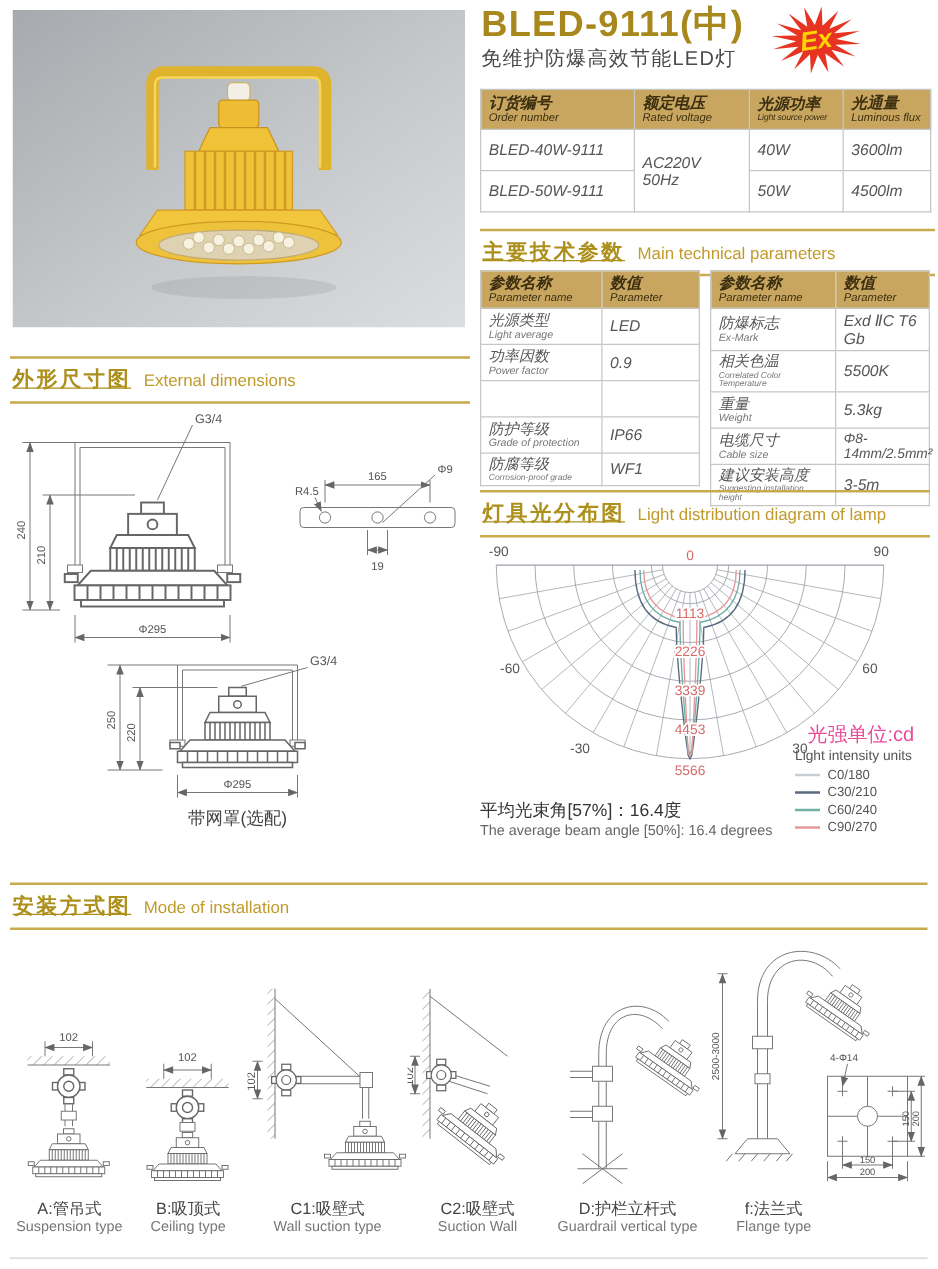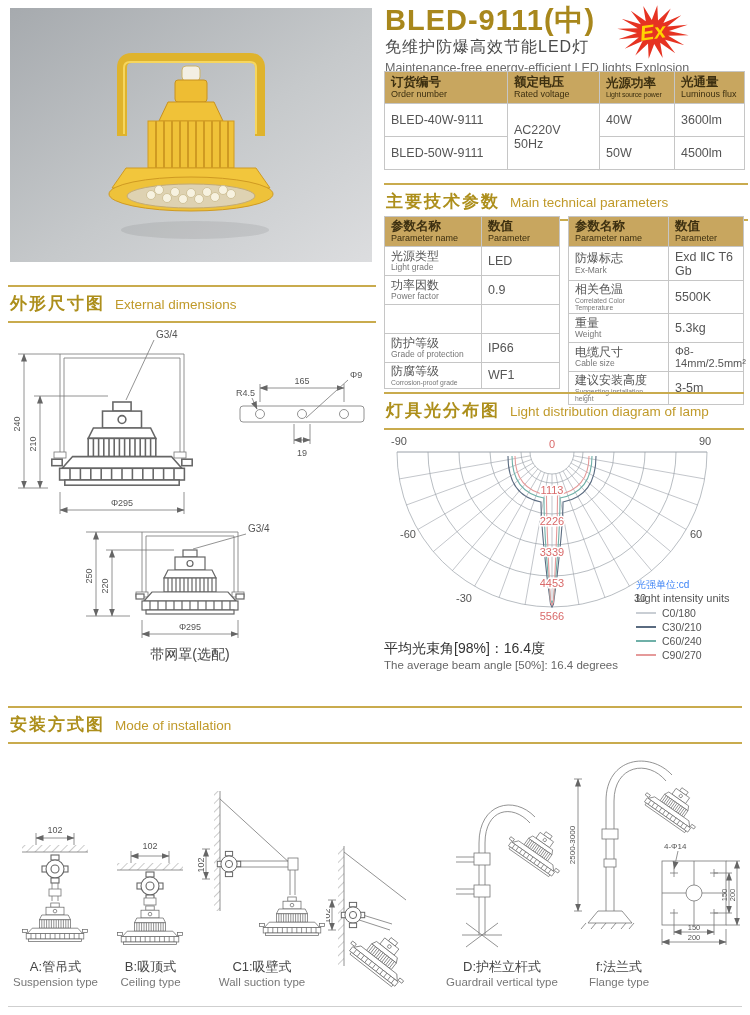--- a/index.html
+++ b/index.html
@@ -1,41 +1,41 @@
 <!DOCTYPE html>
 <html><head>
 <meta charset="utf-8">
 <style>
   html,body{margin:0;padding:0;background:#fff;}
   body{width:750px;height:1015px;position:relative;font-family:"Liberation Sans","DejaVu Sans",sans-serif;color:#444;overflow:hidden;}
   .abs{position:absolute;}
   
   .sec-head{border-top:2px solid #c9ab4e;border-bottom:2px solid #c9ab4e;padding:5px 2px 6px 2px;}
-  .sec-head .cn{font-size:17px;font-weight:bold;color:#ad8f1c;letter-spacing:2px;}
+  .sec-head .cn{font-size:17px;font-weight:bold;color:#ad8f1c;letter-spacing:2px;text-decoration:underline;}
   .sec-head .en{font-size:13.5px;color:#c09a2a;margin-left:10px;}
   
   .model-title{font-size:29px;font-weight:bold;color:#a8871c;letter-spacing:1px;line-height:1.0;}
   .sub-cn{font-size:16px;color:#4a4a4a;margin-top:2px;letter-spacing:1px;}
   .sub-en{font-size:12.5px;color:#6a6a6a;margin-top:3px;}
   
   table{border-collapse:collapse;table-layout:fixed;width:100%;}
-  td,th{border:1px solid #c6c6c6;padding:2px 6px;vertical-align:middle;text-align:left;}
+  td,th{border:1px solid #c6c6c6;padding:2px 6px;vertical-align:middle;text-align:left;font-style:italic;}
   th{background:#c8a65f;color:#3c2f10;font-weight:bold;}
   .hcn{display:block;font-size:12.5px;line-height:1.15;}
   .hen{display:block;font-size:9px;font-weight:normal;line-height:1.1;}
   .hen.tiny{font-size:7px;letter-spacing:-0.2px;}
   .cell{font-size:12.5px;color:#555;}
   .ncn{display:block;font-size:12px;line-height:1.15;color:#555;}
   .nen{display:block;font-size:8.5px;line-height:1.05;color:#777;}
   .nen.tiny{font-size:6.8px;}
   
   .photo{left:10px;top:8px;width:362px;height:254px;}
   
   .legend{position:absolute;right:0px;top:186px;width:108px;}
-  .leg-t-cn{font-size:10px;color:#3b82f6;}
+  .leg-t-cn{font-size:16px;color:#ec4899;margin-left:10px;}
   .leg-t-en{font-size:11px;color:#555;margin-bottom:3px;}
   .leg-item{font-size:10.5px;color:#555;display:flex;align-items:center;margin-top:2px;}
   .leg-item .sw{display:inline-block;width:20px;border-top:2px solid #999;margin-right:6px;}
   .dist-note-cn{font-size:14px;color:#333;}
   .dist-note-en{font-size:11.5px;color:#666;margin-top:1px;}
   
   .inst-row{position:absolute;left:0;top:36px;width:734px;display:flex;}
   .inst-cell{display:flex;flex-direction:column;justify-content:flex-end;height:268px;}
   .inst-cap{height:52px;text-align:center;margin-top:3px;}
   .cap-cn{font-size:13px;color:#444;}
@@ -120,21 +120,20 @@
       <circle cx="197" cy="184" r="4.5"></circle>
           <circle cx="213" cy="182" r="4.5"></circle>
     </g>
   </g>
 </svg>
 </div>
 
 <div class="abs" style="left:385px;top:6px;width:358px;">
   <div class="model-title">BLED-9111(中)</div>
   <div class="sub-cn">免维护防爆高效节能LED灯</div>
-  <div class="sub-en">Maintenance-free energy-efficient LED lights Explosion</div>
 </div>
 <div class="abs" style="left:614px;top:2px;width:78px;height:62px;">
   <svg width="78" height="62" viewBox="0 0 78 62">
     <polygon id="ex-star" fill="#e63322" points="43.3,3.2 44.0,18.6 56.7,6.5 49.4,20.9 67.3,13.3 53.3,24.6 73.7,22.7 55.0,29.1 74.7,33.2 54.2,33.7 70.4,43.2 51.1,37.8 61.2,51.2 46.2,40.7 48.7,56.0 40.2,42.0 34.7,56.8 34.0,41.4 21.3,53.5 28.6,39.1 10.7,46.7 24.7,35.4 4.3,37.3 23.0,30.9 3.3,26.8 23.8,26.3 7.6,16.8 26.9,22.2 16.8,8.8 31.8,19.3 29.3,4.0 37.8,18.0"></polygon>
     <text x="39" y="37" text-anchor="middle" transform="rotate(-8 39 31)" font-size="21" font-style="italic" font-weight="bold" fill="#ffd400">Ex</text>
   </svg>
 </div>
 
 <div class="abs" style="left:384px;top:71px;width:360px;">
 <table>
@@ -195,21 +194,21 @@
             <span class="hen">Parameter name</span>
           </th>
     <th>
             <span class="hcn">数值</span>
             <span class="hen">Parameter</span>
           </th>
   </tr>
   <tr style="height:29px;">
           <td>
             <span class="ncn">光源类型</span>
-            <span class="nen">Light grade</span>
+            <span class="nen">Light average</span>
           </td>
           <td class="cell">LED</td>
         </tr>
   <tr style="height:29px;">
           <td>
             <span class="ncn">功率因数</span>
             <span class="nen">Power factor</span>
           </td>
           <td class="cell">0.9</td>
         </tr>
@@ -432,21 +431,21 @@
     <div class="leg-item">
         <span class="sw" style="border-color:#6fb0a8"></span>
         <span>C60/240</span>
       </div>
     <div class="leg-item">
         <span class="sw" style="border-color:#e59a9a"></span>
         <span>C90/270</span>
       </div>
   </div>
   <div class="abs" style="left:0;top:248px;width:250px;">
-    <div class="dist-note-cn">平均光束角[98%]：16.4度</div>
+    <div class="dist-note-cn">平均光束角[57%]：16.4度</div>
     <div class="dist-note-en">The average beam angle [50%]: 16.4 degrees</div>
   </div>
 </div>
 
 <div class="abs" style="left:8px;top:706px;width:734px;height:300px;">
   <div class="sec-head">
     <span class="cn">安装方式图</span><span class="en">Mode of installation</span>
   </div>
 
   <div class="inst-row">
@@ -533,20 +532,24 @@
           <line x1="2" y1="60" x2="10" y2="60"></line>
             <line x1="2" y1="90" x2="10" y2="90"></line>
           <line x1="6" y1="60" x2="6" y2="90" marker-start="url(#arrS)" marker-end="url(#arrE)"></line>
         </g>
         <use href="#jbox" transform="translate(27,75) scale(0.9)"></use>
         <g transform="translate(40,78) rotate(38)">
             <use href="#lamp-front" transform="scale(0.6)"></use>
           </g>
         <text class="dimtxt" x="4" y="76" transform="rotate(-90 4 76)" text-anchor="middle">102</text>
       </svg>
+      <div class="inst-cap">
+        <div class="cap-cn">C2:吸壁式</div>
+        <div class="cap-en">Suction Wall</div>
+      </div>
     </div>
 
     <div class="inst-cell" style="width:128px;">
       <svg width="128" height="170" viewBox="0 0 128 170">
         <g class="thin">
           <path d="M41,58 C41,18 76,10 97,32" fill="none"></path>
           <path d="M47,58 C47,24 74,18 92,38" fill="none"></path>
           <line x1="41" y1="58" x2="41" y2="150"></line>
             <line x1="47" y1="58" x2="47" y2="150"></line>
           <line x1="18" y1="72" x2="41" y2="72"></line>

